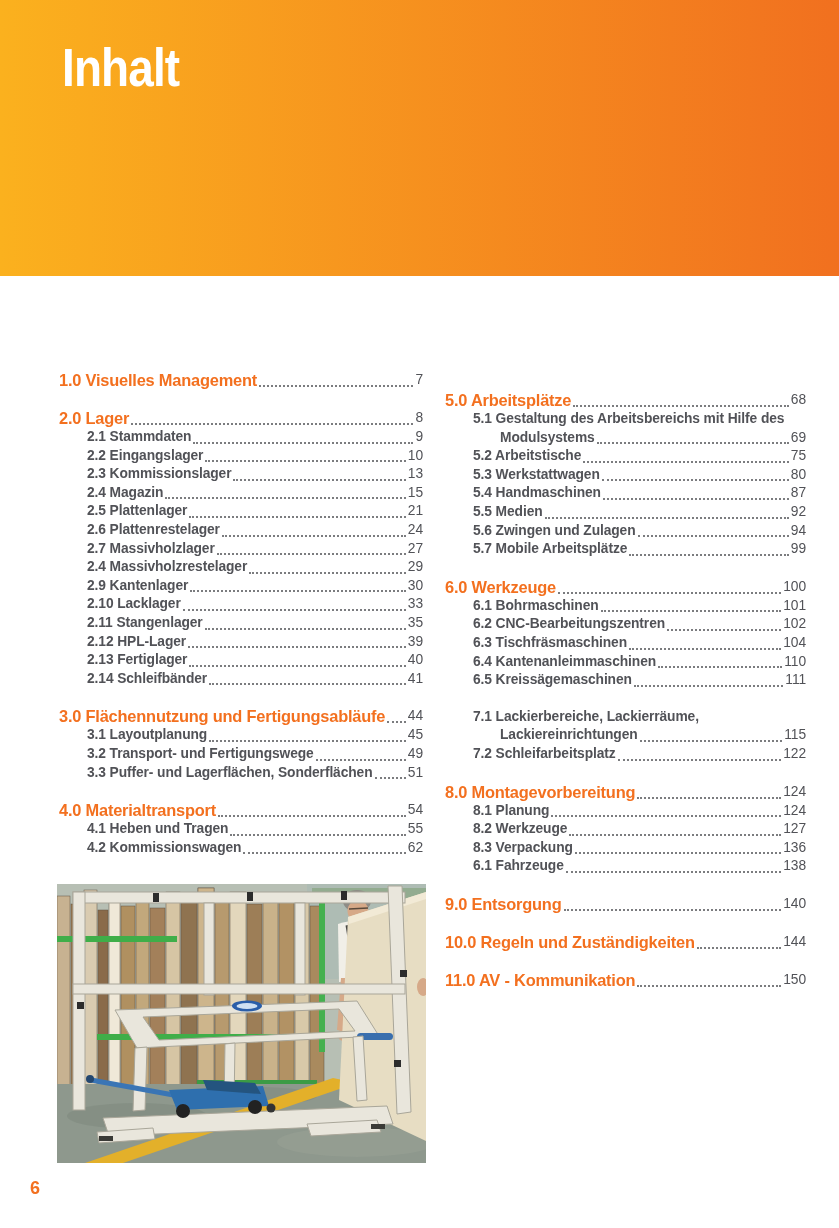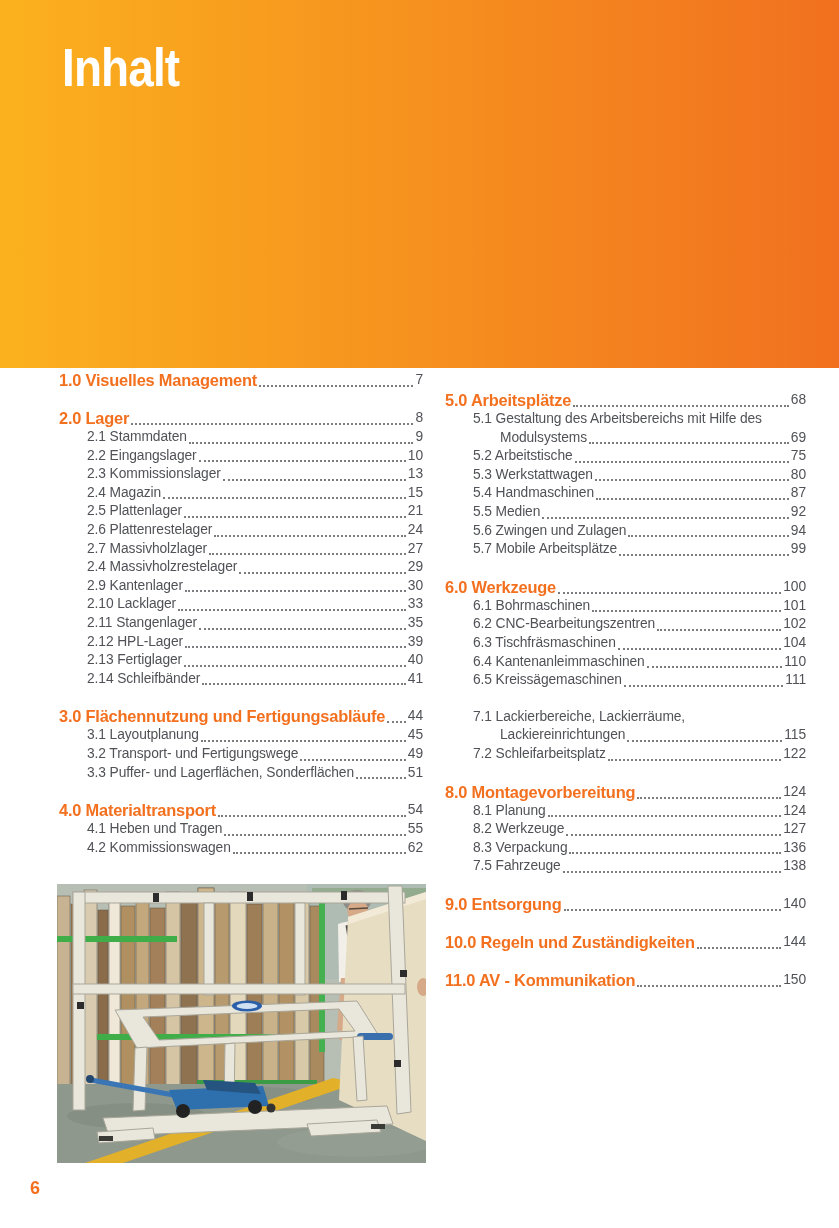--- a/index.html
+++ b/index.html
@@ -10,38 +10,38 @@
     --dots:#7b7c7f;
   }
   *{margin:0;padding:0;box-sizing:border-box;}
   html,body{background:#ffffff;}
   body{
     width:839px;height:1228px;position:relative;overflow:hidden;
     font-family:"Liberation Sans","DejaVu Sans",sans-serif;
     color:var(--text);
   }
   .banner{
-    position:absolute;left:0;top:0;width:839px;height:368px;
+    position:absolute;left:0;top:0;width:839px;height:276px;
     background:linear-gradient(90deg,var(--banner-from) 0%,var(--banner-to) 100%);
   }
   .banner .title{
     position:absolute;left:62px;top:36px;
     color:#ffffff;font-size:54px;font-weight:700;letter-spacing:-1px;
     transform:scaleX(.85);transform-origin:left top;white-space:nowrap;
   }
   .toc-col{position:absolute;top:370px;}
   #col-left{left:59px;width:364px;}
   #col-right{left:445px;width:361px;margin-top:20px;}
   .toc-section{margin-bottom:18px;}
   .toc-row{
     display:flex;align-items:flex-end;
     font-size:13.8px;line-height:18.6px;letter-spacing:-0.1px;
     color:var(--text);padding-left:28px;
   }
-  .toc-row .lbl{white-space:pre;flex:0 0 auto;}
+  .toc-row .lbl{white-space:pre;flex:0 0 auto;font-weight:bold;}
   .toc-row .dots{
     flex:1 1 auto;min-width:6px;
     border-bottom:2px dotted var(--dots);
     margin:0 2px 3px 2px;
   }
   .toc-row .pg{flex:0 0 auto;}
   .toc-row.sec{padding-left:0;line-height:20px;}
   .toc-row.sec .lbl{
     color:var(--accent);font-weight:700;font-size:16.4px;letter-spacing:-0.2px;
   }
@@ -298,21 +298,21 @@
             <span class="lbl">8.2 Werkzeuge</span>
             <span class="dots"></span>
             <span class="pg">127</span>
           </div>
           <div class="toc-row">
             <span class="lbl">8.3 Verpackung</span>
             <span class="dots"></span>
             <span class="pg">136</span>
           </div>
           <div class="toc-row">
-            <span class="lbl">7.5 Fahrzeuge</span>
+            <span class="lbl">6.1 Fahrzeuge</span>
             <span class="dots"></span>
             <span class="pg">138</span>
           </div>
         </div>
         <div class="toc-section">
           <div class="toc-row sec">
             <span class="lbl">9.0 Entsorgung</span>
             <span class="dots"></span>
             <span class="pg">140</span>
           </div>

